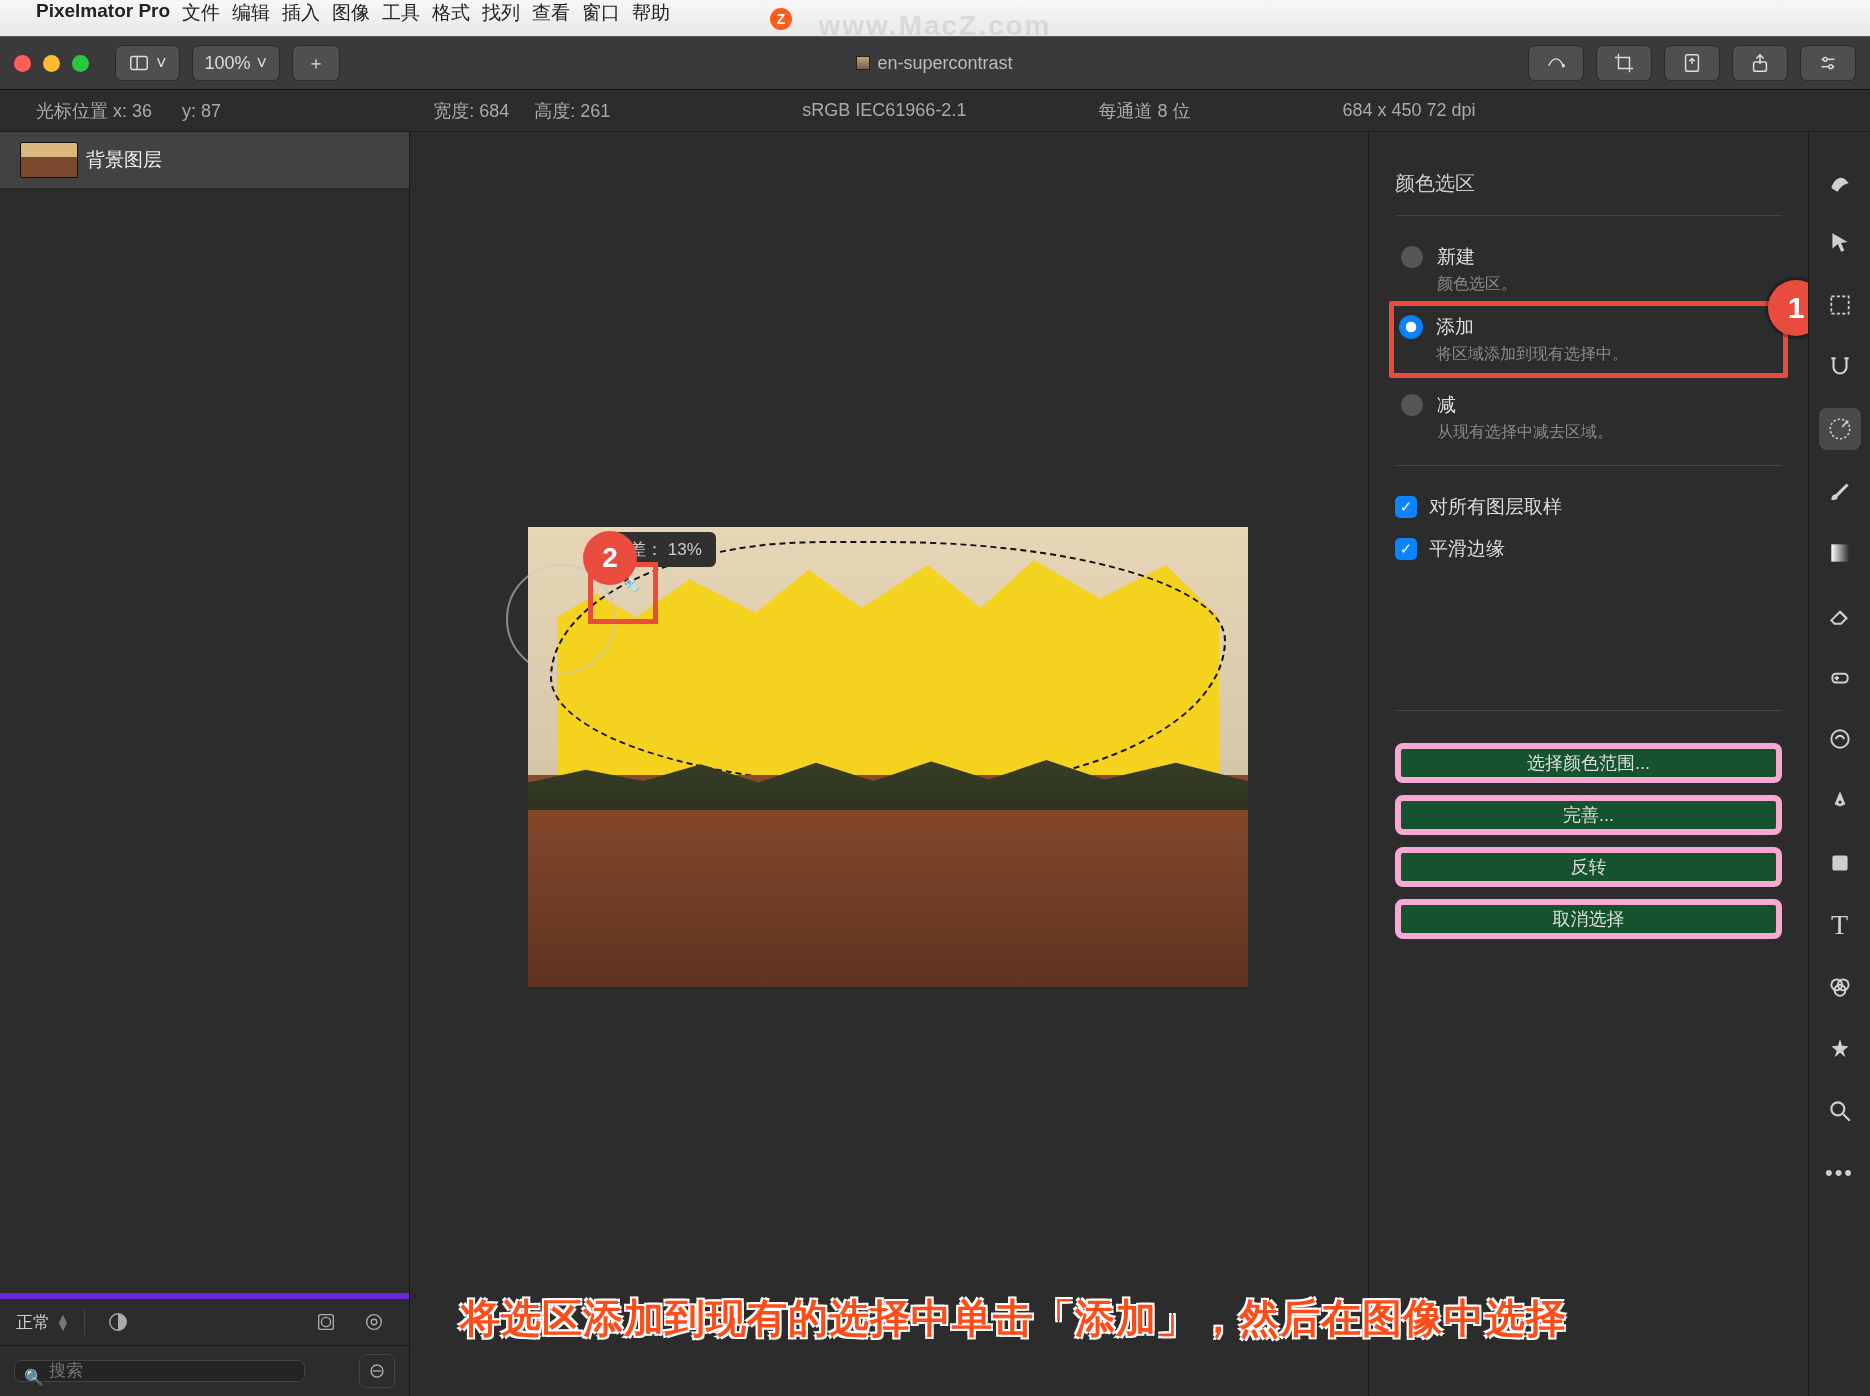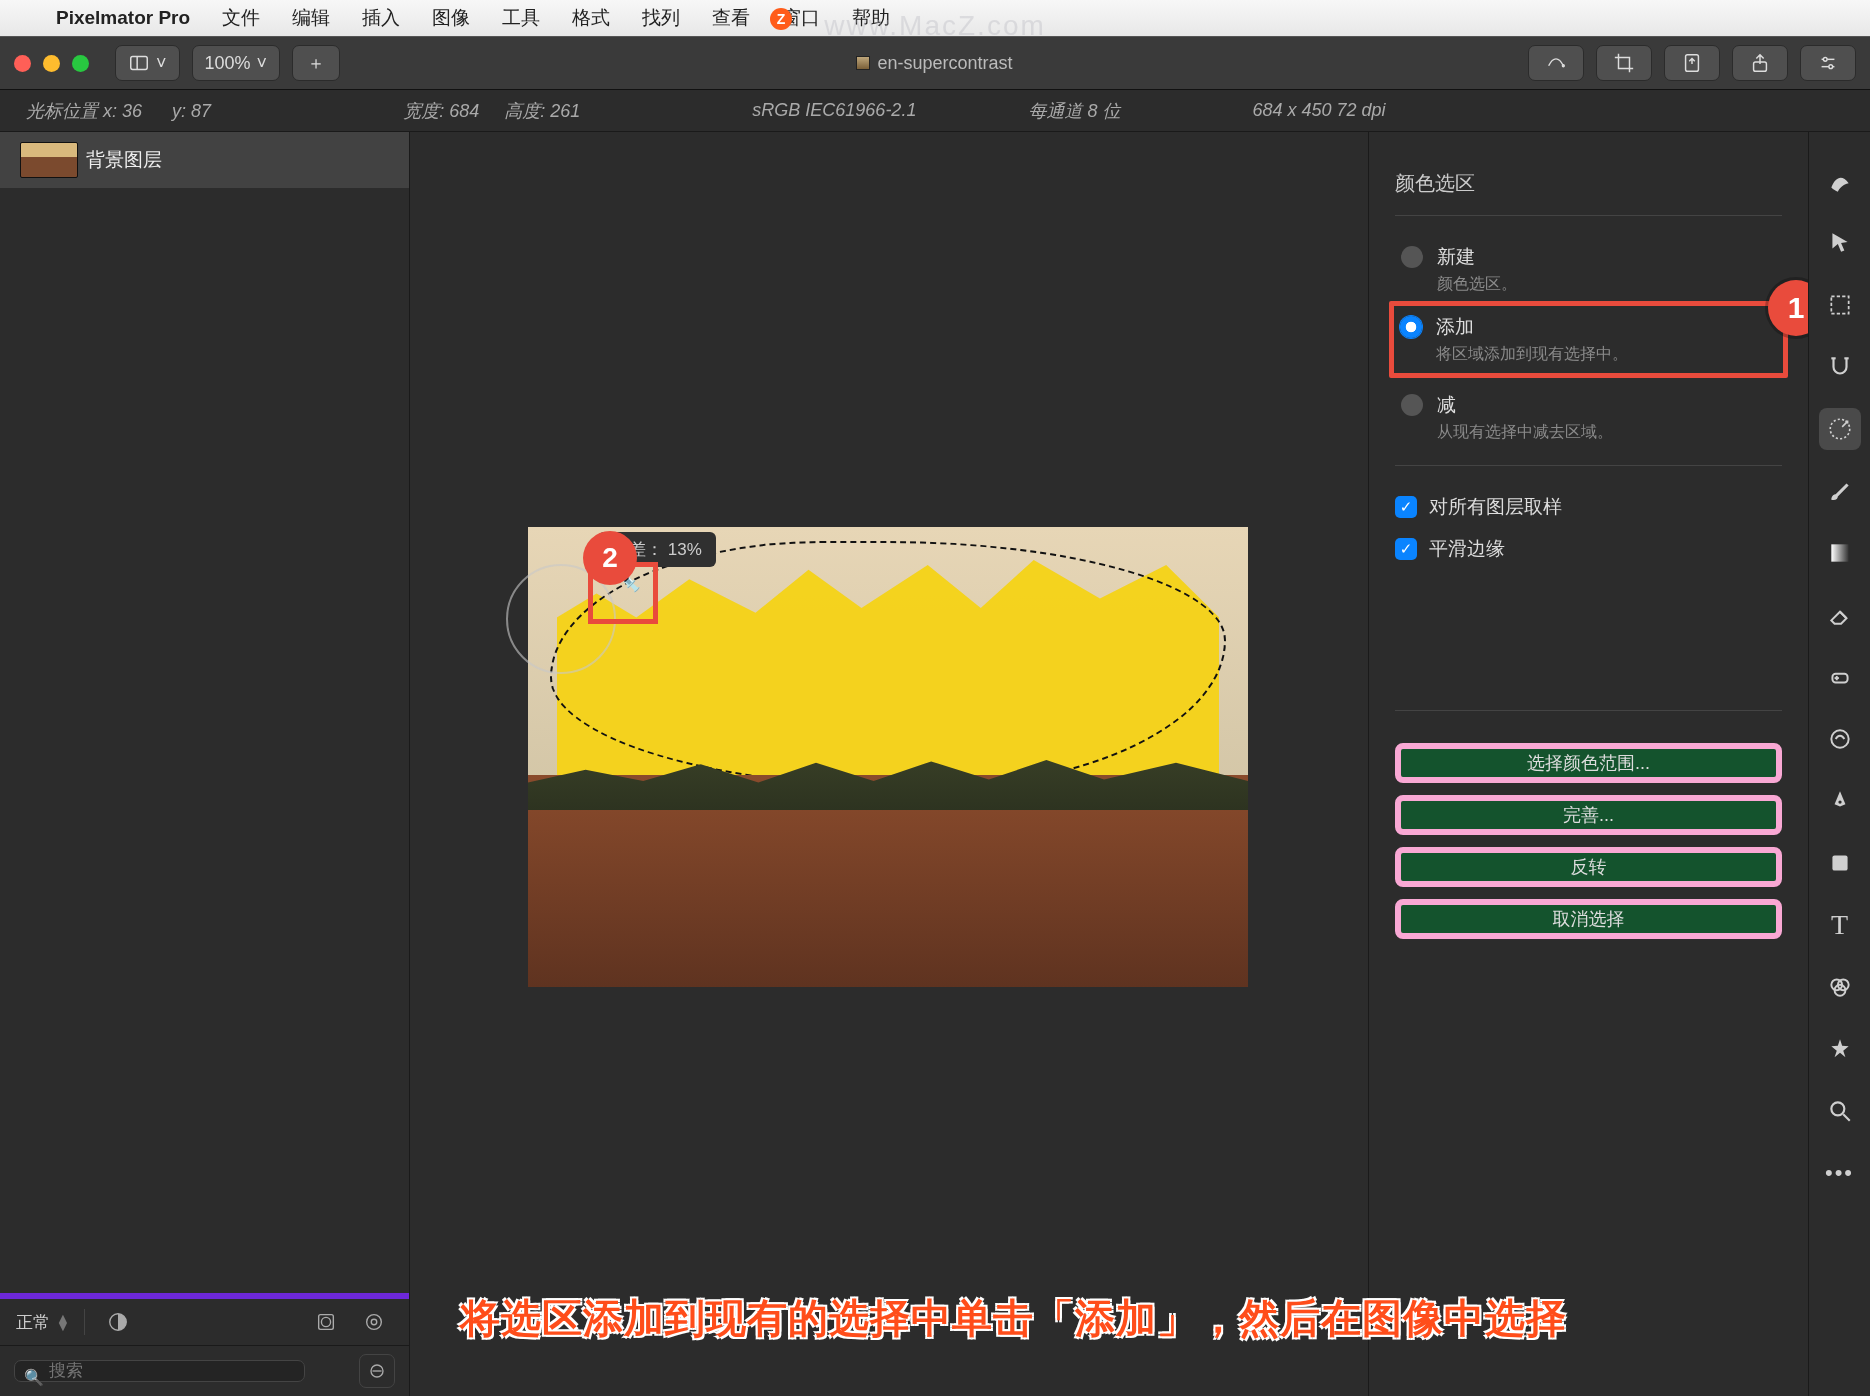--- a/index.html
+++ b/index.html
@@ -1,38 +1,38 @@
 <!DOCTYPE html>
 <html><head>
 <meta charset="utf-8">
 <style>
 * { margin: 0; padding: 0; box-sizing: border-box; font-family: -apple-system, "Helvetica Neue", Arial, sans-serif; }
 body { width: 1870px; height: 1396px; background: #1e1e1e; color: #bbb; overflow: hidden; }
 
 
-.menubar { height: 36px; background: linear-gradient(#f7f7f7,#e8e8e8); display: flex; align-items: center; padding: 0 24px; gap: 32px; font-size: 19px; color: #222; }
+.menubar { height: 36px; background: linear-gradient(#f7f7f7,#e8e8e8); display: flex; padding: 0 24px; gap: 12px; font-size: 19px; color: #222; }
 .menubar .apple { font-size: 22px; }
 .menubar .appname { font-weight: 700; }
 .menubar .right { margin-left: auto; }
-.menubar .watermark { position: absolute; left: 50%; top: 10px; transform: translateX(-50%); font-size: 28px; color: rgba(180,180,190,.35); font-weight: 400; letter-spacing: 2px; }
+.menubar .watermark { position: absolute; left: 50%; top: 10px; transform: translateX(-50%); font-size: 28px; color: rgba(180,180,190,.35); font-weight: 700; letter-spacing: 2px; }
 .menubar .wz { position: absolute; left: 770px; top: 8px; width: 22px; height: 22px; border-radius: 50%; background: #ff5c1a; color: #fff; display:flex; align-items:center; justify-content:center; font-weight:700; font-size:14px; }
 
 
 .toolbar { height: 54px; background: #3a3a3a; display: flex; align-items: center; padding: 0 14px; gap: 12px; border-top:1px solid #555; border-bottom:1px solid #111; }
 .traffic { display: flex; gap: 12px; margin-right: 14px; }
 .traffic span { width: 17px; height: 17px; border-radius: 50%; }
 .tl-r { background:#ff5f57; } .tl-y { background:#febc2e; } .tl-g { background:#28c840; }
 .tbtn { height: 36px; min-width: 56px; background: #4f4f4f; border: 1px solid #2b2b2b; border-radius: 7px; color: #ddd; display: flex; align-items: center; justify-content: center; font-size: 18px; padding: 0 12px; gap:6px; }
 .tbtn svg { width: 22px; height: 22px; }
 .tool-title { flex:1; display:flex; align-items:center; justify-content:center; gap:8px; color:#bbb; font-size:18px; }
 .tool-title .doc-ico{ width:14px; height:14px; background:linear-gradient(#bfa77b,#7a5f38); border:1px solid #222; }
 
 
 .infobar { height: 42px; background: #2c2c2c; display:flex; align-items:center; color:#aaa; font-size:18px; border-bottom:1px solid #1a1a1a; }
-.infobar > div { padding:0 26px;font-style:italic; }
+.infobar > div { padding:0 36px; }
 
 
 .main { display:flex; height: calc(100% - 36px - 54px - 42px); }
 .layers { width: 410px; background:#2c2c2c; border-right:1px solid #1a1a1a; display:flex; flex-direction:column; }
 .layer-row { display:flex; align-items:center; gap:8px; padding:10px 20px; background:#424242; }
 .layer-thumb { width:58px; height:36px; background:linear-gradient(#d9b97d 40%, #7b4a2e 40%); border:1px solid #111; border-radius:2px; }
 .layer-row span { color:#eee; font-size:19px; }
 
 .layers-foot { margin-top:auto; display:flex; align-items:center; gap:10px; padding:8px 16px; background:#2c2c2c; border-top:6px solid #6d28d9; }
 .layers-foot .sel { font-size:17px; color:#ccc; display:flex; align-items:center; gap:6px; }

